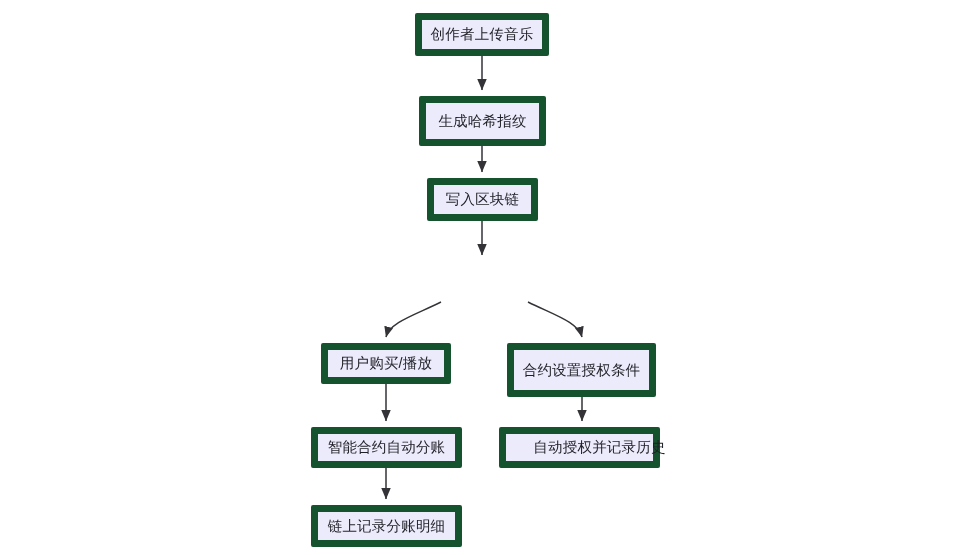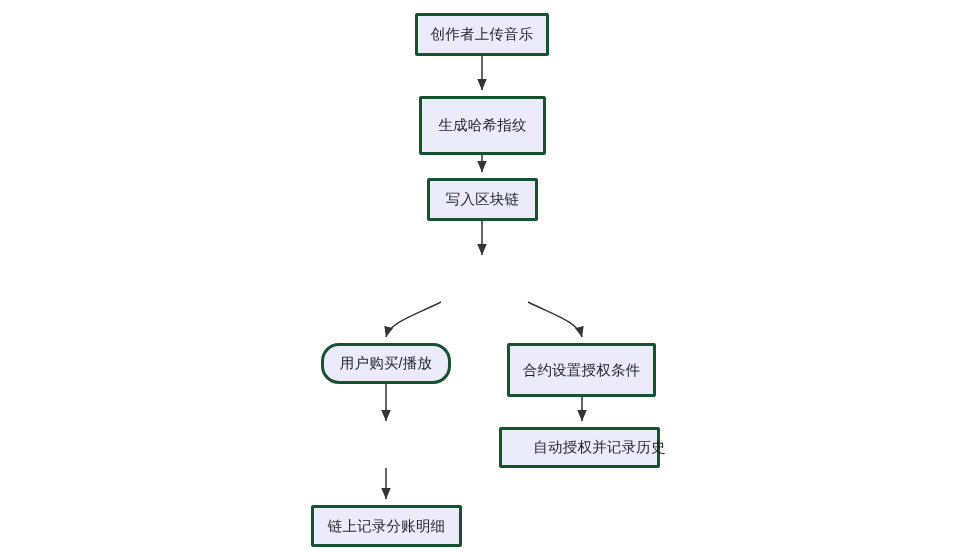--- a/index.html
+++ b/index.html
@@ -26,21 +26,21 @@
     left: 0;
     top: 0;
     width: 960px;
     height: 555px;
     pointer-events: none;
   }
   .node {
     position: absolute;
     box-sizing: border-box;
     background: #ECEBFB;
-    border: 3px solid #14532d;
+    border: 7px solid #14532d;
     border-radius: 2px;
     display: flex;
     align-items: center;
     justify-content: center;
     color: #1f1f26;
     font-size: 14.5px;
     line-height: 1;
     letter-spacing: 0.2px;
     white-space: nowrap;
   }
@@ -75,37 +75,40 @@
 
     <path d="M582,384 L582,421" stroke="#333338" stroke-width="1.5" fill="none" marker-end="url(#arrowhead)"></path>
 
     <path d="M386,468 L386,499" stroke="#333338" stroke-width="1.5" fill="none" marker-end="url(#arrowhead)"></path>
   </svg>
 
   <div class="node" style="left:415px; top:13px; width:134px; height:43px;">
     <span class="node-label">创作者上传音乐</span>
   </div>
 
-  <div class="node" style="left:419px; top:96px; width:127px; height:59px;">
+  <div class="node" style="left:419px; top:96px; width:127px; height:50px;">
     <span class="node-label">生成哈希指纹</span>
   </div>
 
   <div class="node" style="left:427px; top:178px; width:111px; height:43px;">
     <span class="node-label">写入区块链</span>
   </div>
 
 
-  <div class="node" style="left:321px; top:343px; width:130px; height:41px;border-radius:18px;">
+  <div class="node" style="left:321px; top:343px; width:130px; height:41px;">
     <span class="node-label">用户购买/播放</span>
   </div>
 
   <div class="node" style="left:507px; top:343px; width:149px; height:54px;">
     <span class="node-label">合约设置授权条件</span>
   </div>
 
+  <div class="node" style="left:311px; top:427px; width:151px; height:41px;">
+    <span class="node-label">智能合约自动分账</span>
+  </div>
 
   <div class="node" style="left:499px; top:427px; width:161px; height:41px;padding-left:40px;">
     <span class="node-label">自动授权并记录历史</span>
   </div>
 
   <div class="node" style="left:311px; top:505px; width:151px; height:42px;">
     <span class="node-label">链上记录分账明细</span>
   </div>
 
 </div>

